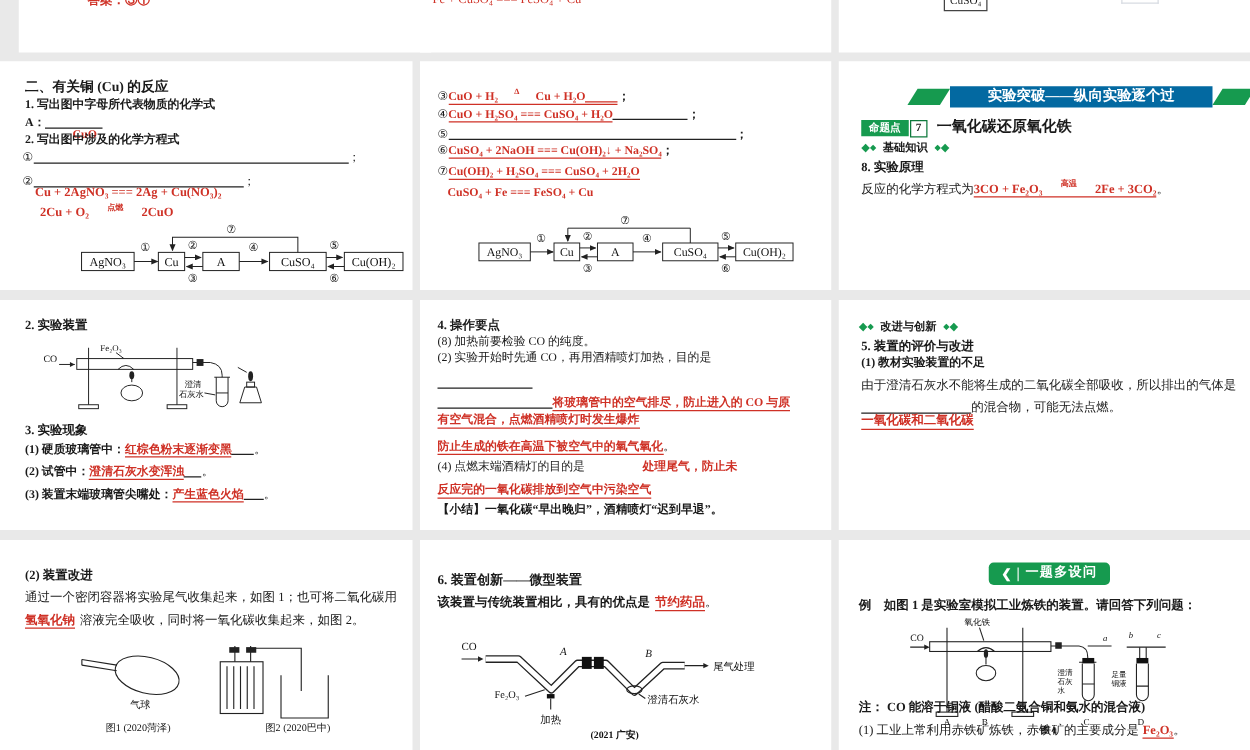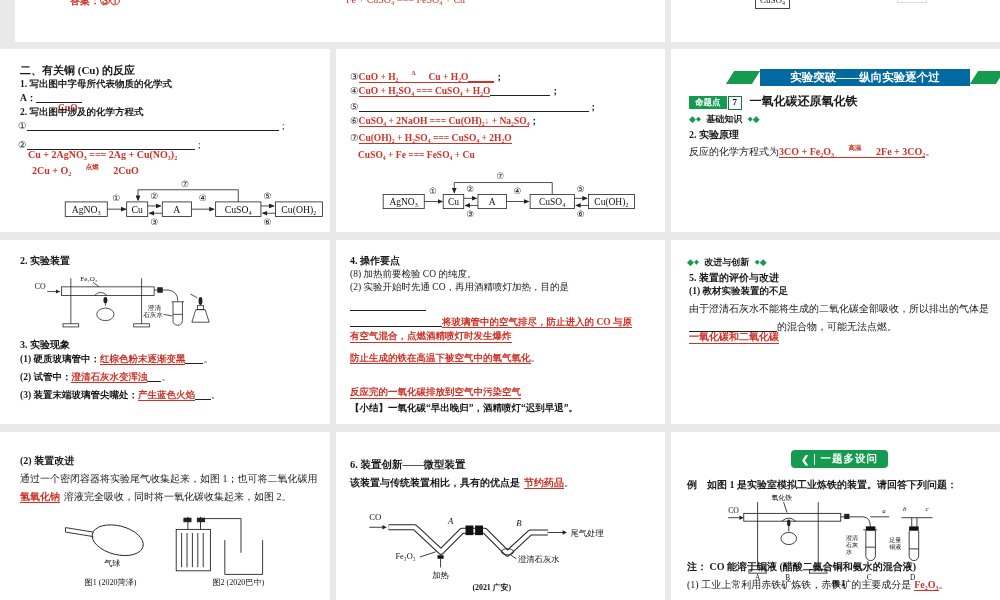--- a/index.html
+++ b/index.html
@@ -159,21 +159,21 @@
   </div>
   <div class="ab" style="left:18px;top:45px;">
     <span class="badge-green">命题点</span><span class="badge-num">7</span>
     <span class="b" style="font-size:12px;margin-left:5px;">一氧化碳还原氧化铁</span>
   </div>
   <div class="ab" style="left:18px;top:64px;">
     <span class="dm">◆</span><span class="dm sm">◆</span>
     <span class="b" style="font-size:9px;margin:0 3px;">基础知识</span>
     <span class="dm sm">◆</span><span class="dm">◆</span>
   </div>
-  <div class="ab b" style="left:18px;top:79px;font-size:10px;">2. 实验原理</div>
+  <div class="ab b" style="left:18px;top:79px;font-size:10px;">8. 实验原理</div>
   <div class="ab" style="left:18px;top:96px;font-size:10px;">
     <span>反应的化学方程式为</span><span class="red b u"><span>3CO + Fe₂O₃</span><span class="sup" style="width:42px;">高温</span><span>2Fe + 3CO₂</span></span><span>。</span>
   </div>
 </div>
 
 <div class="sl" style="left:0;top:240px;width:330px;height:184px;">
   <div class="ab b" style="left:20px;top:14px;font-size:10px;">2. 实验装置</div>
   <svg width="220" height="66" viewBox="0 0 280 82" style="position:absolute;left:30px;top:28px;">
     <text x="6" y="26" font-size="10">CO</text>
     <line class="ln" x1="22" y1="29" x2="38" y2="29"></line>
@@ -219,20 +219,23 @@
   <div class="ab b" style="left:14px;top:14px;font-size:10px;">4. 操作要点</div>
   <div class="ab" style="left:14px;top:28px;">(8) 加热前要检验 CO 的纯度。</div>
   <div class="ab" style="left:14px;top:41px;">(2) 实验开始时先通 CO，再用酒精喷灯加热，目的是</div>
   <div class="ab" style="left:14px;top:60px;"><span class="bk" style="width:76px;"></span></div>
   <div class="ab" style="left:14px;top:76px;">
     <span class="bk" style="width:92px;"></span><span class="red b u">将玻璃管中的空气排尽，防止进入的 CO 与原</span>
   </div>
   <div class="ab red b u" style="left:14px;top:90px;">有空气混合，点燃酒精喷灯时发生爆炸</div>
   <div class="ab" style="left:14px;top:112px;">
     <span class="red b u">防止生成的铁在高温下被空气中的氧气氧化</span><span>。</span>
+  </div>
+  <div class="ab" style="left:14px;top:128px;">
+    <span>(4) 点燃末端酒精灯的目的是</span><span class="red b" style="margin-left:46px;">处理尾气，防止未</span>
   </div>
   <div class="ab red b u" style="left:14px;top:146px;">反应完的一氧化碳排放到空气中污染空气</div>
   <div class="ab b" style="left:14px;top:162px;">【小结】一氧化碳“早出晚归”，酒精喷灯“迟到早退”。</div>
 </div>
 
 <div class="sl" style="left:671px;top:240px;width:329px;height:184px;">
   <div class="ab" style="left:16px;top:16px;">
     <span class="dm">◆</span><span class="dm sm">◆</span>
     <span class="b" style="font-size:9px;margin:0 3px;">改进与创新</span>
     <span class="dm sm">◆</span><span class="dm">◆</span>

